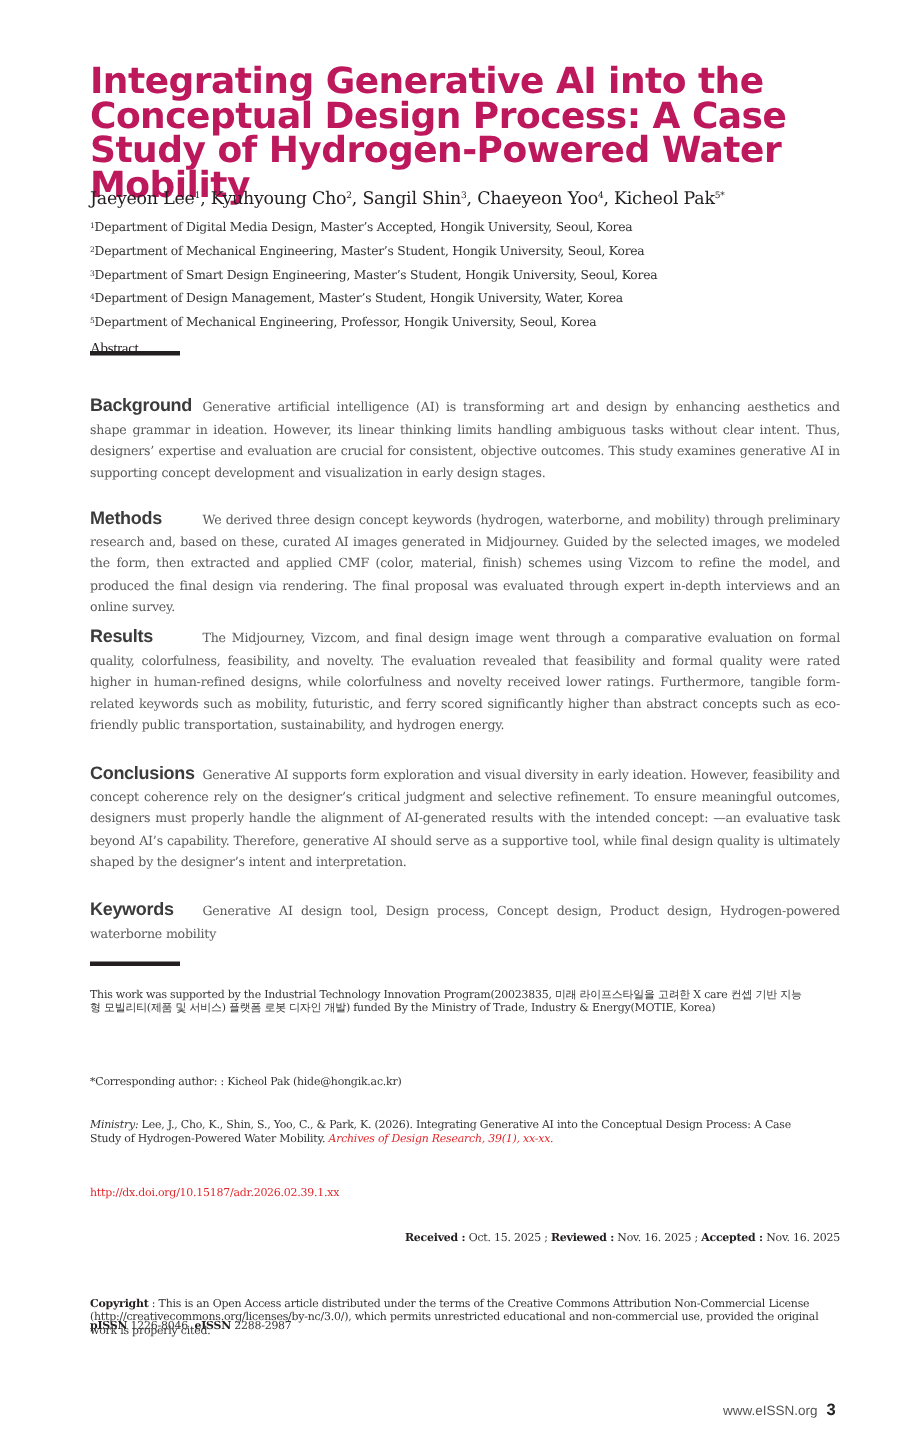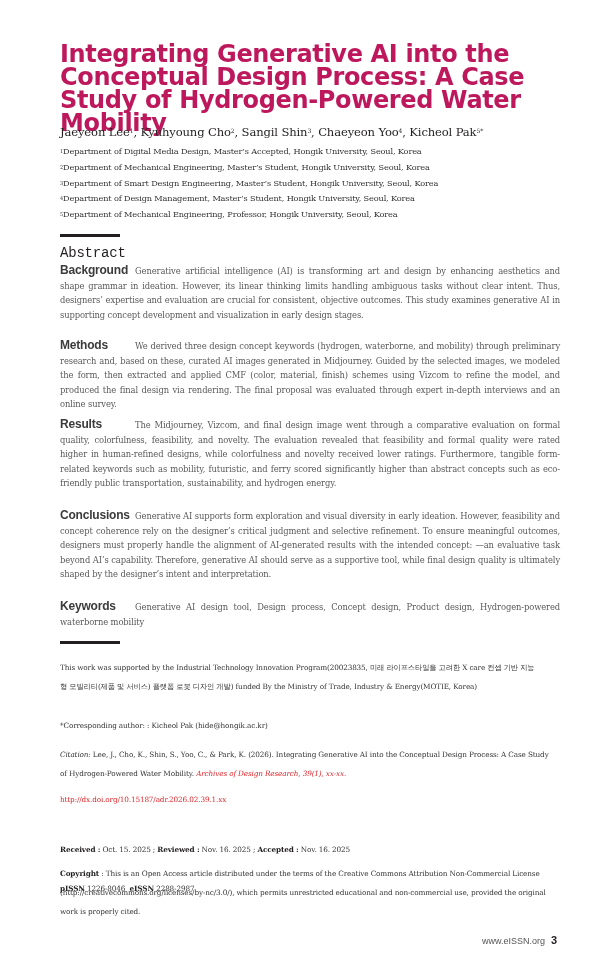--- a/index.html
+++ b/index.html
@@ -18,40 +18,40 @@
   }
   .authors sup { font-size: 6px; vertical-align: top; position: relative; top: -1px; }
   .affils {
     position: absolute; left: 0; top: 144px; width: 510px;
     font-family: "DejaVu Serif", serif; font-size: 8.2px; line-height: 15.8px; color: #333;
     letter-spacing: -0.15px; white-space: nowrap;
   }
   .affils sup { font-size: 5px; vertical-align: top; position: relative; top: 0px; }
   .rule { position: absolute; left: 0; width: 60px; height: 3px; background: #231f20; }
   .abstract-head {
-    position: absolute; left: 0; top: 245px;
-    font-family: Liberation Mono, monospace; font-size: 14px; color: #231f20; letter-spacing: -0.2px;
+    position: absolute; left: 0; top: 227px;
+    font-family: Liberation Serif, serif; font-size: 10px; color: #231f20; letter-spacing: -0.2px;
   }
   .abs-section {
     position: absolute; left: 0; width: 500px;
     font-family: "DejaVu Serif", serif; font-size: 8.4px; line-height: 14.6px; color: #5a5a5a;
     text-align: justify; letter-spacing: -0.12px; margin: 0;
   }
   .abs-label {
     font-family: "Liberation Sans", sans-serif; font-weight: bold; font-size: 12px;
     color: #3b3b3b; display: inline-block; letter-spacing: -0.2px;
   }
   .lbl-bg { width: 75px; }
   .lbl-me { width: 75px; }
   .lbl-re { width: 75px; }
   .lbl-co { width: 75px; }
   .lbl-kw { width: 75px; }
   .fine {
     position: absolute; left: 0; width: 500px;
-    font-family: "DejaVu Serif", serif; font-size: 7.3px; line-height: 19px; color: #333;
+    font-family: "DejaVu Serif", serif; font-size: 7.3px; line-height: 9px; color: #333;
     letter-spacing: -0.15px; margin: 0;
   }
   .fine b { color: #231f20; }
   .red { color: #e0262b; }
   .italic { font-style: italic; }
   .footer {
     position: absolute; left: 482px; top: 934px;
     font-family: "Liberation Sans", sans-serif; font-size: 9px; color: #555;
     white-space: nowrap;
   }
@@ -69,21 +69,21 @@
     <span>Kyuhyoung Cho</span><sup>2</sup>,
     <span>Sangil Shin</span><sup>3</sup>,
     <span>Chaeyeon Yoo</span><sup>4</sup>,
     <span>Kicheol Pak</span><sup>5*</sup>
   </div>
 
   <div class="affils">
     <div><sup>1</sup><span>Department of Digital Media Design, Master’s Accepted, Hongik University, Seoul, Korea</span></div>
     <div><sup>2</sup><span>Department of Mechanical Engineering, Master’s Student, Hongik University, Seoul, Korea</span></div>
     <div><sup>3</sup><span>Department of Smart Design Engineering, Master’s Student, Hongik University, Seoul, Korea</span></div>
-    <div><sup>4</sup><span>Department of Design Management, Master’s Student, Hongik University, Seoul, Korea</span></div>
+    <div><sup>4</sup><span>Department of Design Management, Master’s Student, Hongik University, Water, Korea</span></div>
     <div><sup>5</sup><span>Department of Mechanical Engineering, Professor, Hongik University, Seoul, Korea</span></div>
   </div>
 
   <div class="rule" style="top:234px;"></div>
 
   <div class="abstract-head">Abstract</div>
 
   <p class="abs-section" style="top:263px;">
     <span class="abs-label lbl-bg">Background</span><span>Generative artificial intelligence (AI) is transforming art and design by enhancing aesthetics and shape grammar in ideation. However, its linear thinking limits handling ambiguous tasks without clear intent. Thus, designers’ expertise and evaluation are crucial for consistent, objective outcomes. This study examines generative AI in supporting concept development and visualization in early design stages.</span>
   </p>
@@ -104,28 +104,28 @@
     <span class="abs-label lbl-kw">Keywords</span><span>Generative AI design tool, Design process, Concept design, Product design, Hydrogen-powered waterborne mobility</span>
   </p>
 
   <div class="rule" style="top:641px;"></div>
 
   <p class="fine" style="top:658px; width:480px;">This work was supported by the Industrial Technology Innovation Program(20023835, 미래 라이프스타일을 고려한 X care 컨셉 기반 지능형 모빌리티(제품 및 서비스) 플랫폼 로봇 디자인 개발) funded By the Ministry of Trade, Industry &amp; Energy(MOTIE, Korea)</p>
 
   <p class="fine" style="top:716px;">*Corresponding author: : Kicheol Pak (hide@hongik.ac.kr)</p>
 
   <p class="fine" style="top:745px; width:490px;">
-    <span class="italic">Citation:</span>
+    <span class="italic">Ministry:</span>
     <span>Lee, J., Cho, K., Shin, S., Yoo, C., &amp; Park, K. (2026). Integrating Generative AI into the Conceptual Design Process: A Case Study of Hydrogen-Powered Water Mobility.</span>
     <span class="red italic">Archives of Design Research, 39(1), xx-xx.</span>
   </p>
 
   <p class="fine red" style="top:790px;">http://dx.doi.org/10.15187/adr.2026.02.39.1.xx</p>
 
-  <p class="fine" style="top:840px;">
+  <p class="fine" style="top:820px;text-align:right;">
     <b>Received :</b>
     <span>Oct. 15. 2025 ;</span>
     <b>Reviewed :</b>
     <span>Nov. 16. 2025 ;</span>
     <b>Accepted :</b>
     <span>Nov. 16. 2025</span>
   </p>
 
   <p class="fine" style="top:848px;margin-top:31px;">
     <b>pISSN</b>

